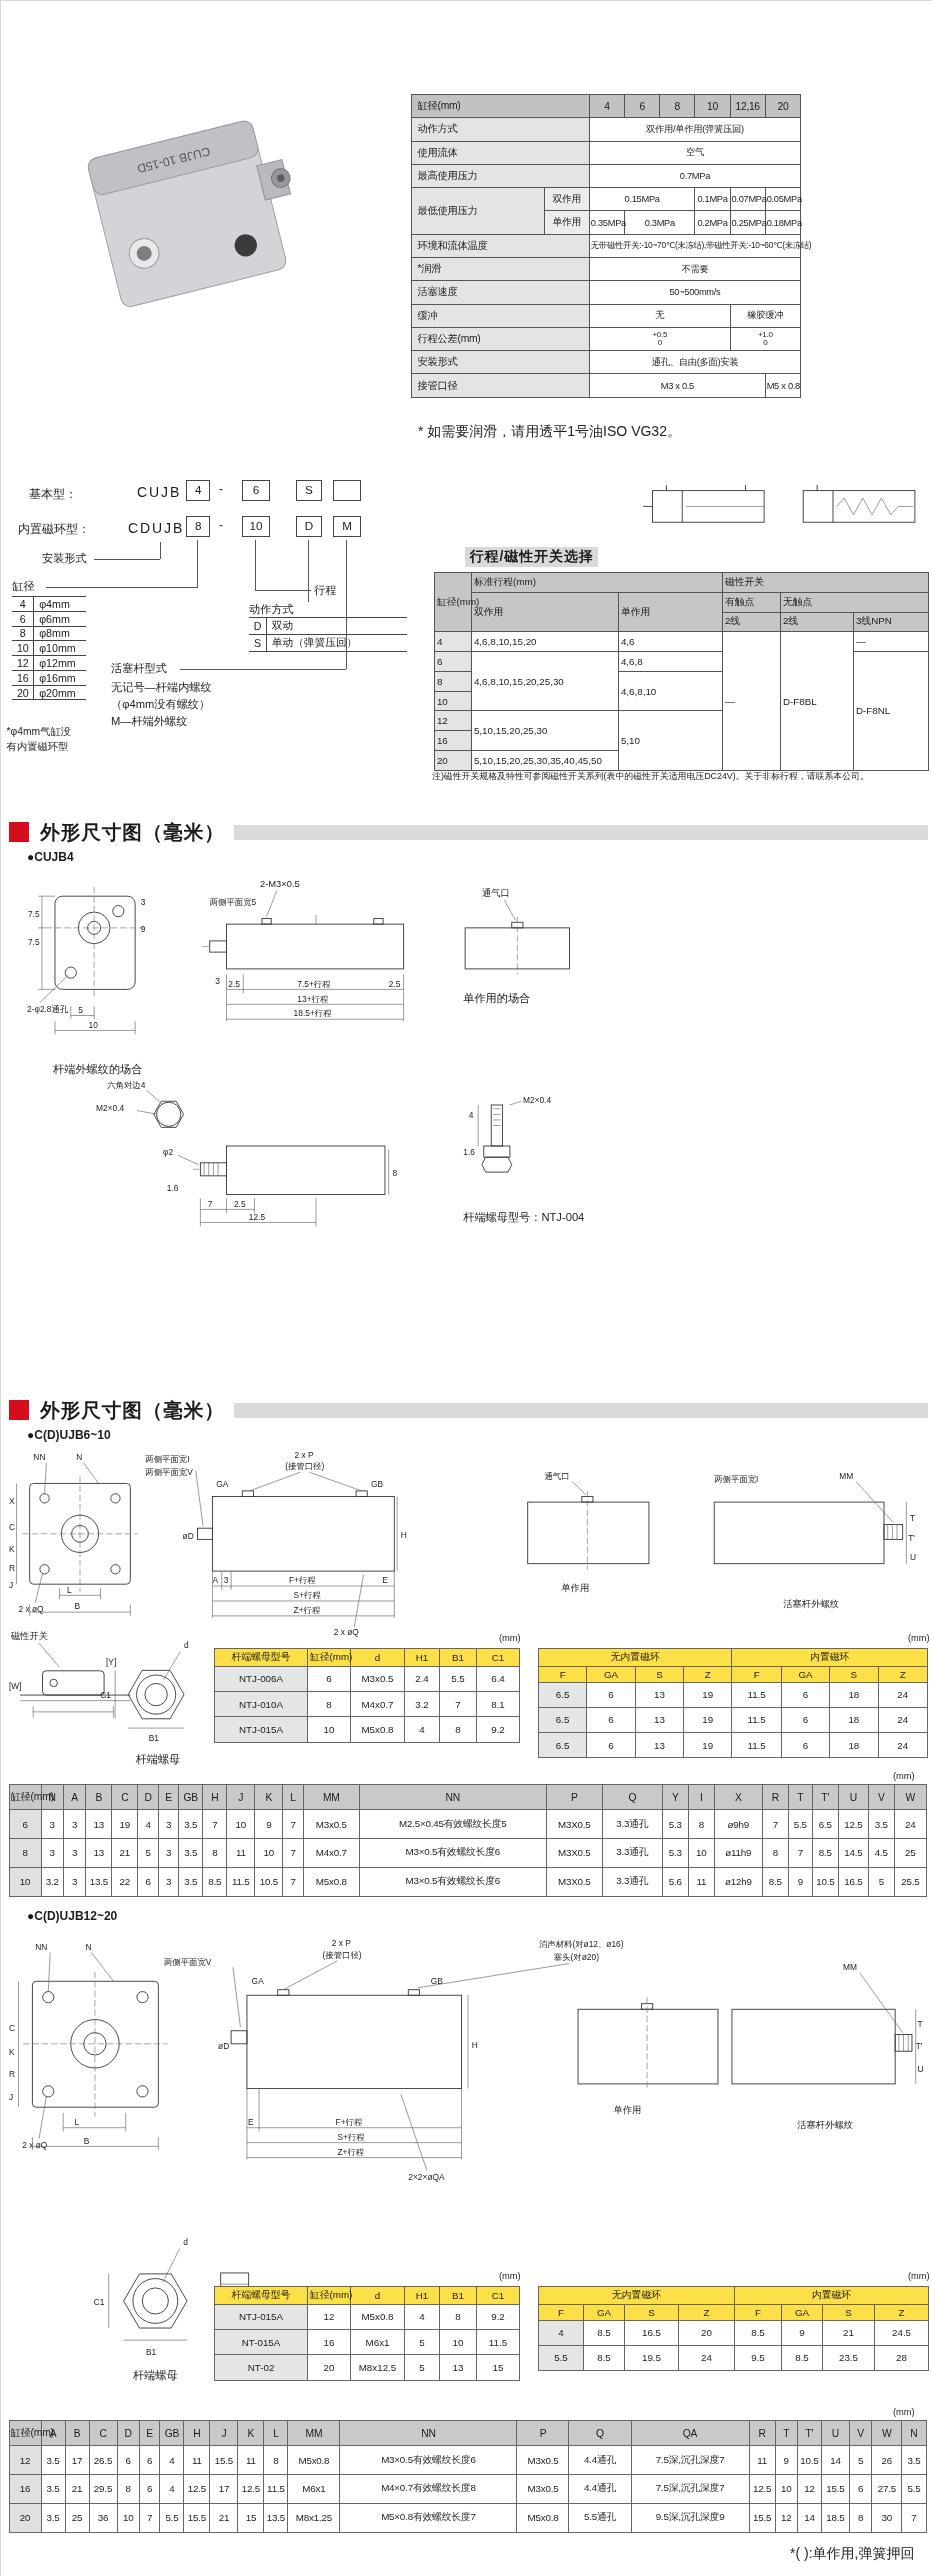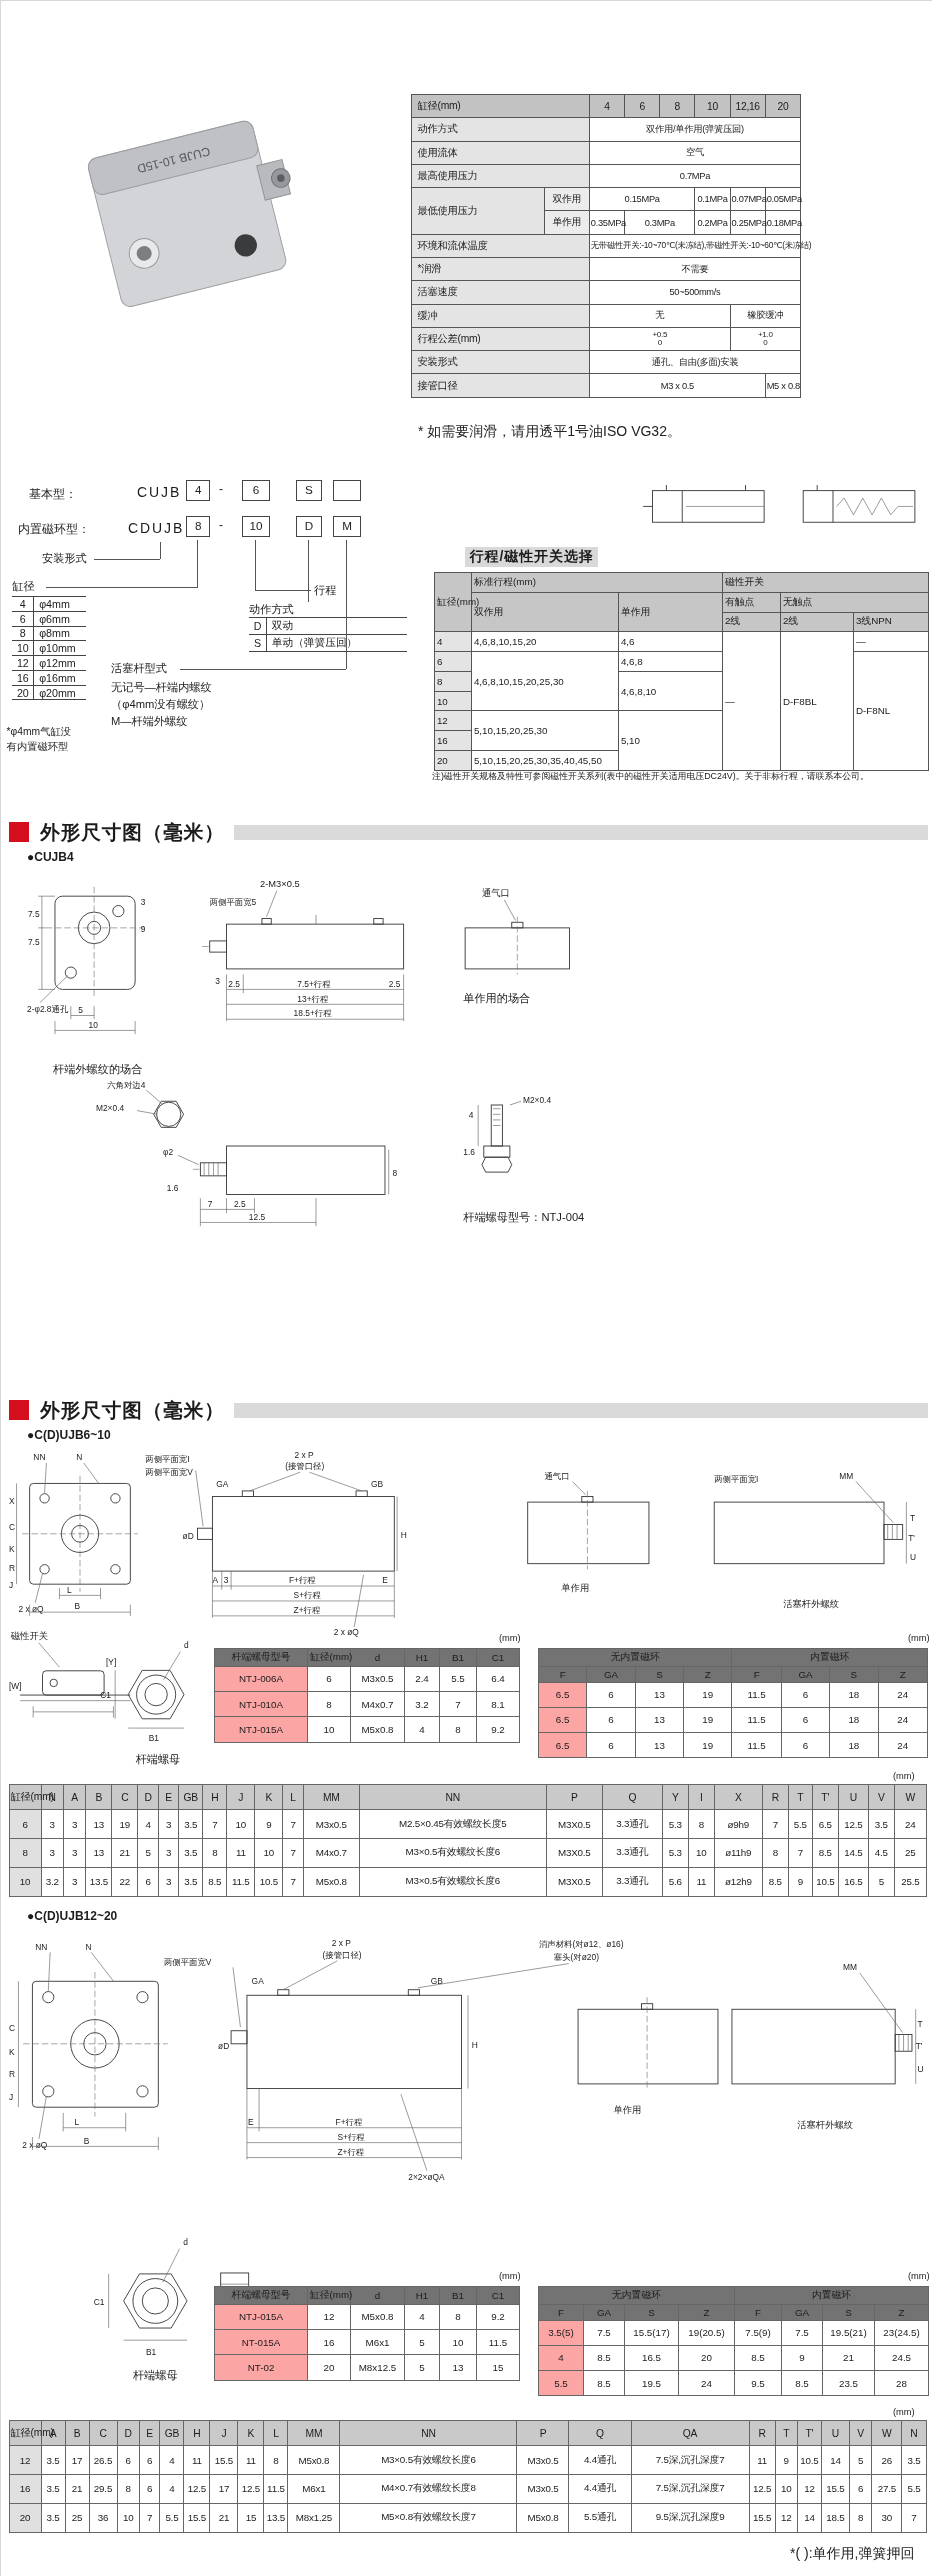--- a/index.html
+++ b/index.html
@@ -35,23 +35,23 @@
   .stk{position:absolute;table-layout:fixed;font-size:9.8px}
   .stk th,.stk td{border:0.9px solid #555;text-align:left;padding:0.9px 1.9px;height:17px;white-space:nowrap}
   .stk th{background:#c6c6c6;font-weight:normal;font-size:9.8px}
   .stk td:first-child{background:#e4e4e4}
   .utab{position:absolute;font-size:10.7px}
   .utab td{border-bottom:0.9px solid #444;padding:0.9px 4.7px;white-space:nowrap}
   .utab td:first-child{border-right:0.9px solid #444;text-align:center}
   .utab tr:first-child td{border-top:0.9px solid #444}
   .ntab{position:absolute;table-layout:fixed;font-size:9.8px}
   .ntab th,.ntab td{border:0.9px solid #666;text-align:center;padding:1.9px 1.9px;white-space:nowrap}
-  .ntab th{background:#737373;font-weight:normal}
+  .ntab th{background:#fde047;font-weight:normal}
   .ntab td{height:20.5px}
-  .fg1 td:first-child{background:#fca5a5}
+  .fg1 td:first-child{background:#e5e5e5}
   .dimtab{position:absolute;table-layout:fixed;font-size:9.8px}
   .dimtab th,.dimtab td{border:0.9px solid #666;text-align:center;padding:0.9px 0.9px;white-space:nowrap;letter-spacing:-0.2px}
   .dimtab th{background:#c9c9c9;font-weight:normal;height:22.4px;font-size:10.3px}
   .dimtab td{height:26px}
   .dimtab td:first-child{background:#e0e0e0}
   .stitle{position:absolute;background:#d9d9d9;font-weight:bold;font-size:14px;padding:0.9px 4.7px;letter-spacing:0.9px}
   
   .svgd{position:absolute}
   .svgd rect,.svgd line,.svgd circle,.svgd polyline,.svgd polygon,.svgd path{fill:none;stroke:#3c3c3c;stroke-width:1}
   .svgd .cl{stroke-dasharray:7 3;stroke-width:0.7;stroke:#777}
@@ -1011,30 +1011,20 @@
           <th>S</th>
           <th>Z</th>
           <th>F</th>
           <th>GA</th>
           <th>S</th>
           <th>Z</th>
         </tr>
       </thead>
       <tbody>
         <tr>
-          <td>3.5(5)</td>
-          <td>7.5</td>
-          <td>15.5(17)</td>
-          <td>19(20.5)</td>
-          <td>7.5(9)</td>
-          <td>7.5</td>
-          <td>19.5(21)</td>
-          <td>23(24.5)</td>
-        </tr>
-        <tr>
           <td>4</td>
           <td>8.5</td>
           <td>16.5</td>
           <td>20</td>
           <td>8.5</td>
           <td>9</td>
           <td>21</td>
           <td>24.5</td>
         </tr>
         <tr>

